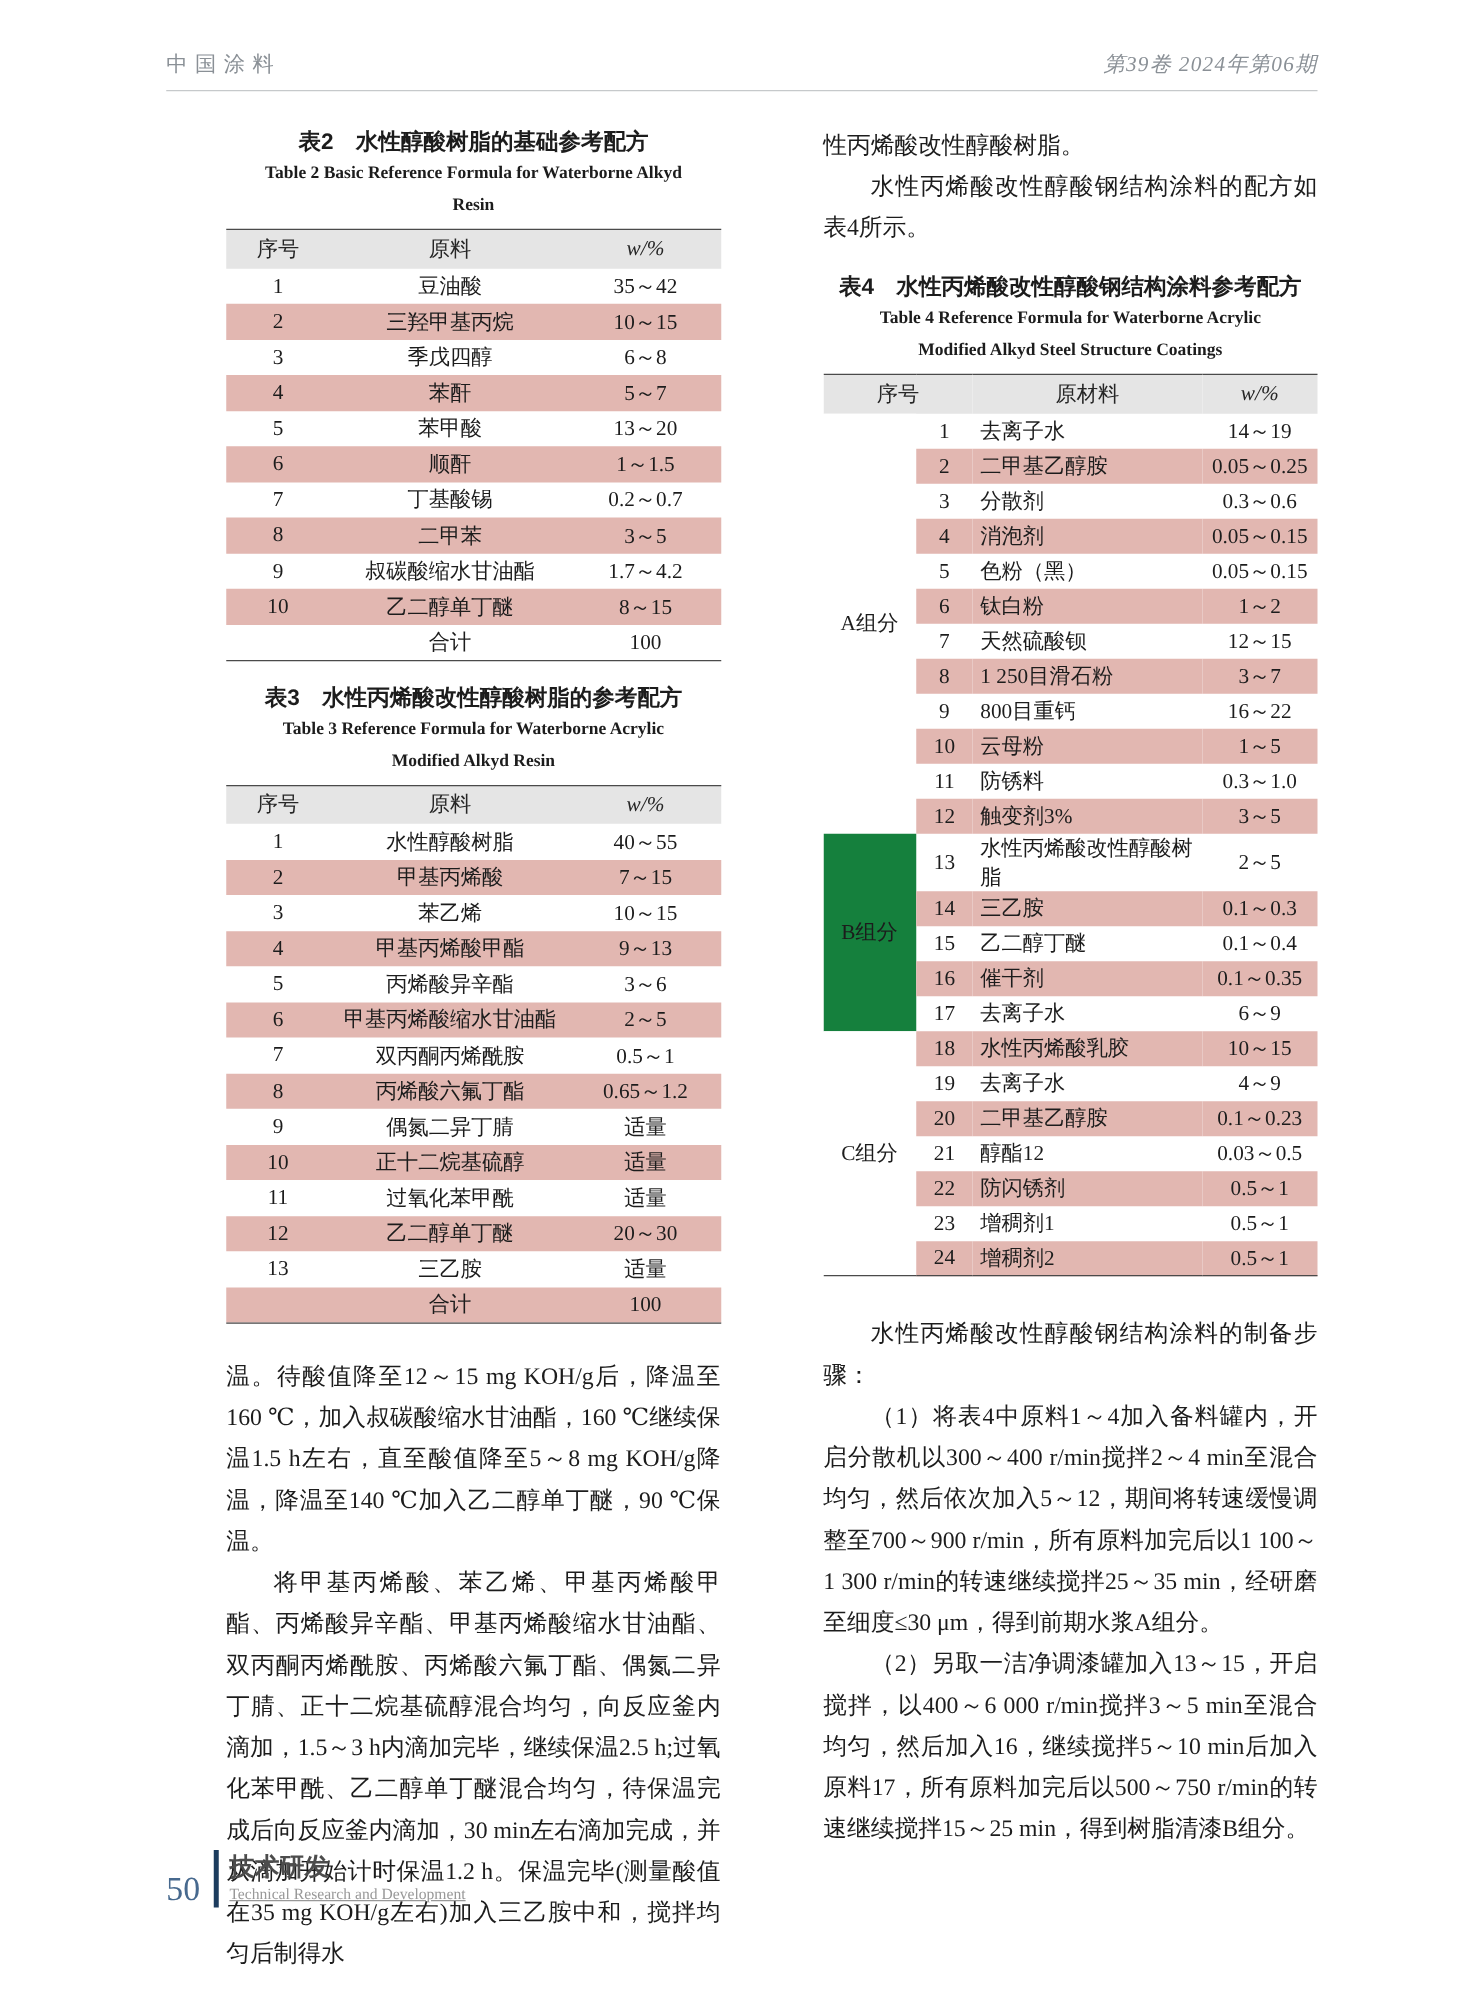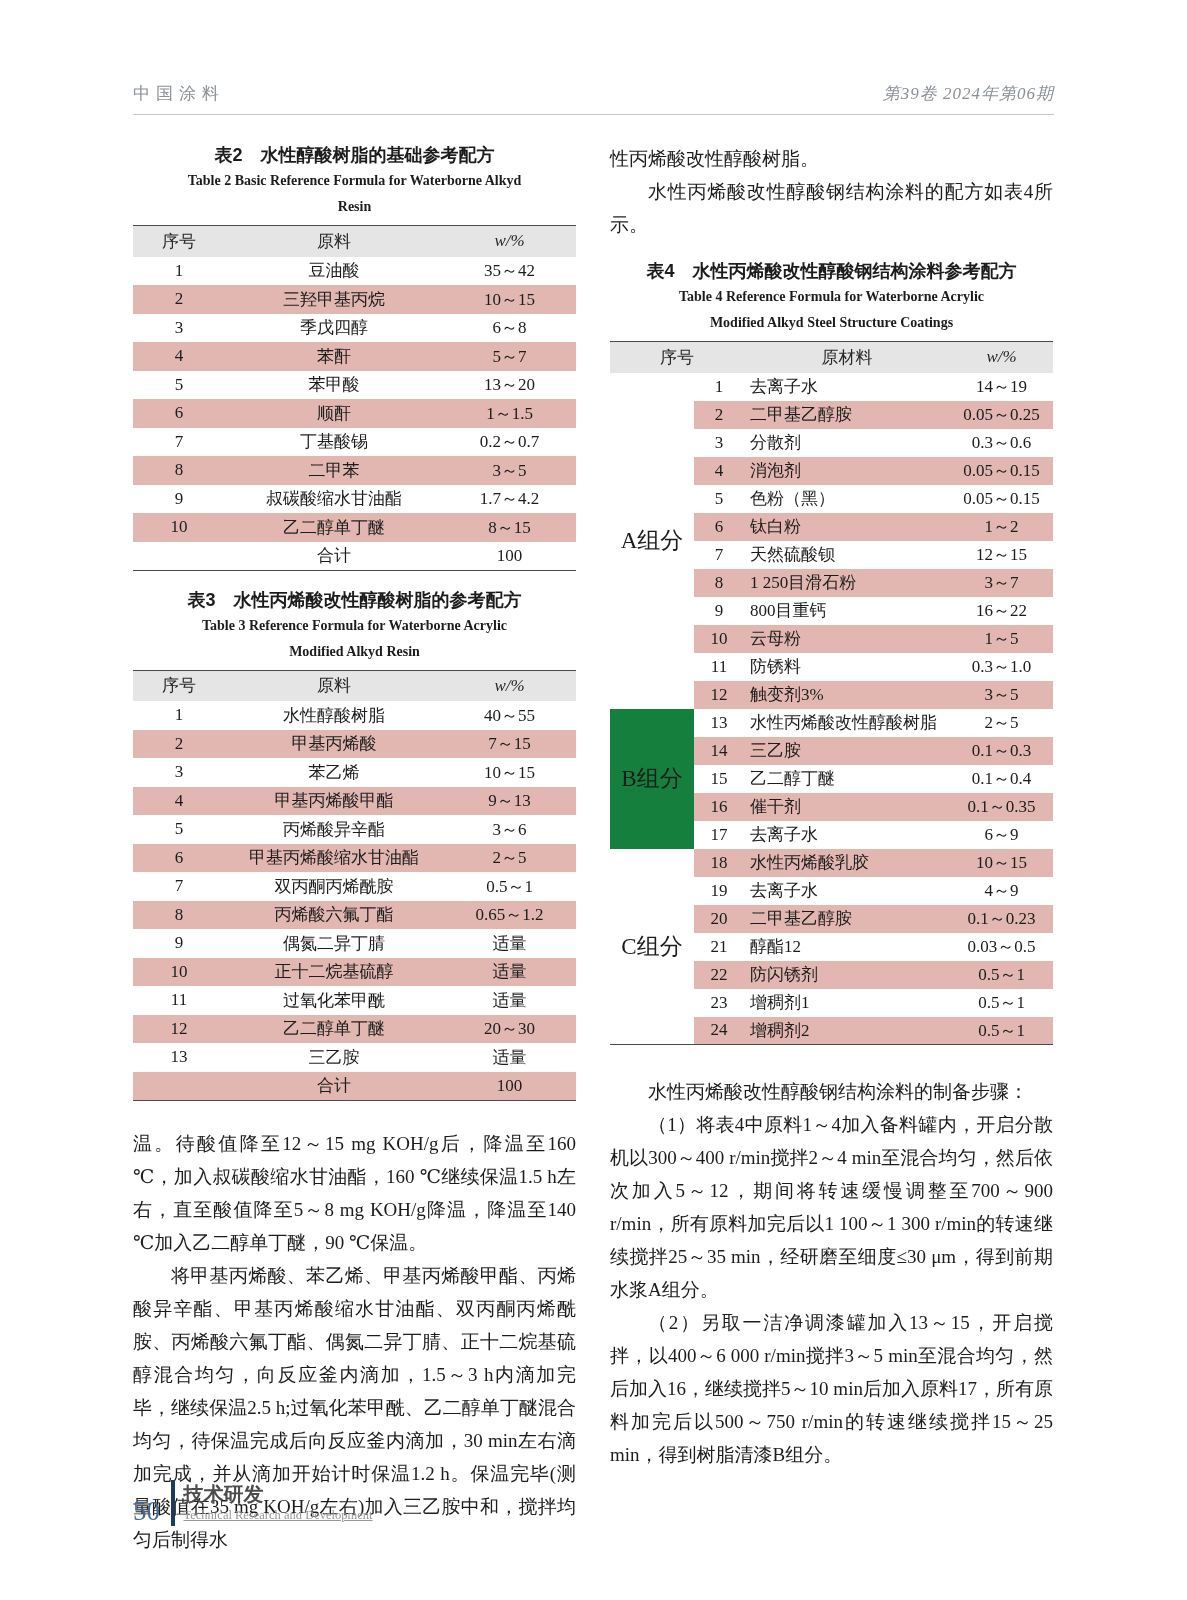--- a/index.html
+++ b/index.html
@@ -7,29 +7,29 @@
   body {
     width:1187px; height:1600px; position:relative;
     background:#ffffff; color:#1c1c1c;
     font-family:"Liberation Serif","DejaVu Serif",serif;
   }
   .page { padding:0 133px; }
 
   
   .pagehead {
     display:flex; justify-content:space-between; align-items:flex-end;
-    padding:82px 0 9px; border-bottom:1.5px solid #c6c9cb;
+    padding:40px 0 9px; border-bottom:1.5px solid #c6c9cb;
     color:#8a9096; font-size:17px;
   }
   .pagehead .journal { letter-spacing:6px; }
   .pagehead .issue { letter-spacing:1px;font-style:italic; }
 
   
   .main { display:flex; gap:34px; margin-top:27px; }
-  .col { width:443px; }
+  .col { width:443px;margin-left:48px; }
 
   
   .tbl-title { text-align:center; font-weight:bold; }
   .tbl-title .cn {
     font-size:18px; line-height:26px;
     font-family:"Liberation Sans","DejaVu Sans",sans-serif;
   }
   .tbl-title .en { font-size:14px; line-height:26px; }
 
   
@@ -44,21 +44,21 @@
   td { font-size:17px; text-align:center; padding:0 2px; }
   .t23 td { height:28.5px; }
   .t4 td  { height:28px; }
   tr.stripe td.d { background:#e2b7b1; }
   th.col-w { font-style:italic; }
 
   .t23 .c0 { width:92px; }
   .t23 .c1 { width:218px; }
   .t23 .c2 { width:133px; }
 
-  .t4 .gcell { width:84px; background:#ffffff; font-size:23px; }
+  .t4 .gcell { width:84px; background:#ffffff; font-size:17px; }
   .t4 .gcell.gshade { background:#15803d; }
   .t4 .c0 { width:50px; }
   .t4 .c1 { width:206px; text-align:left; padding-left:6px; }
   .t4 .c2 { width:103px; }
 
   
   p { margin:0; font-size:19px; line-height:33px; text-align:justify; }
   .ind { text-indent:2em; }
   .sec-head {
     color:#b23a2c; font-weight:bold; font-size:19px; line-height:36px;

